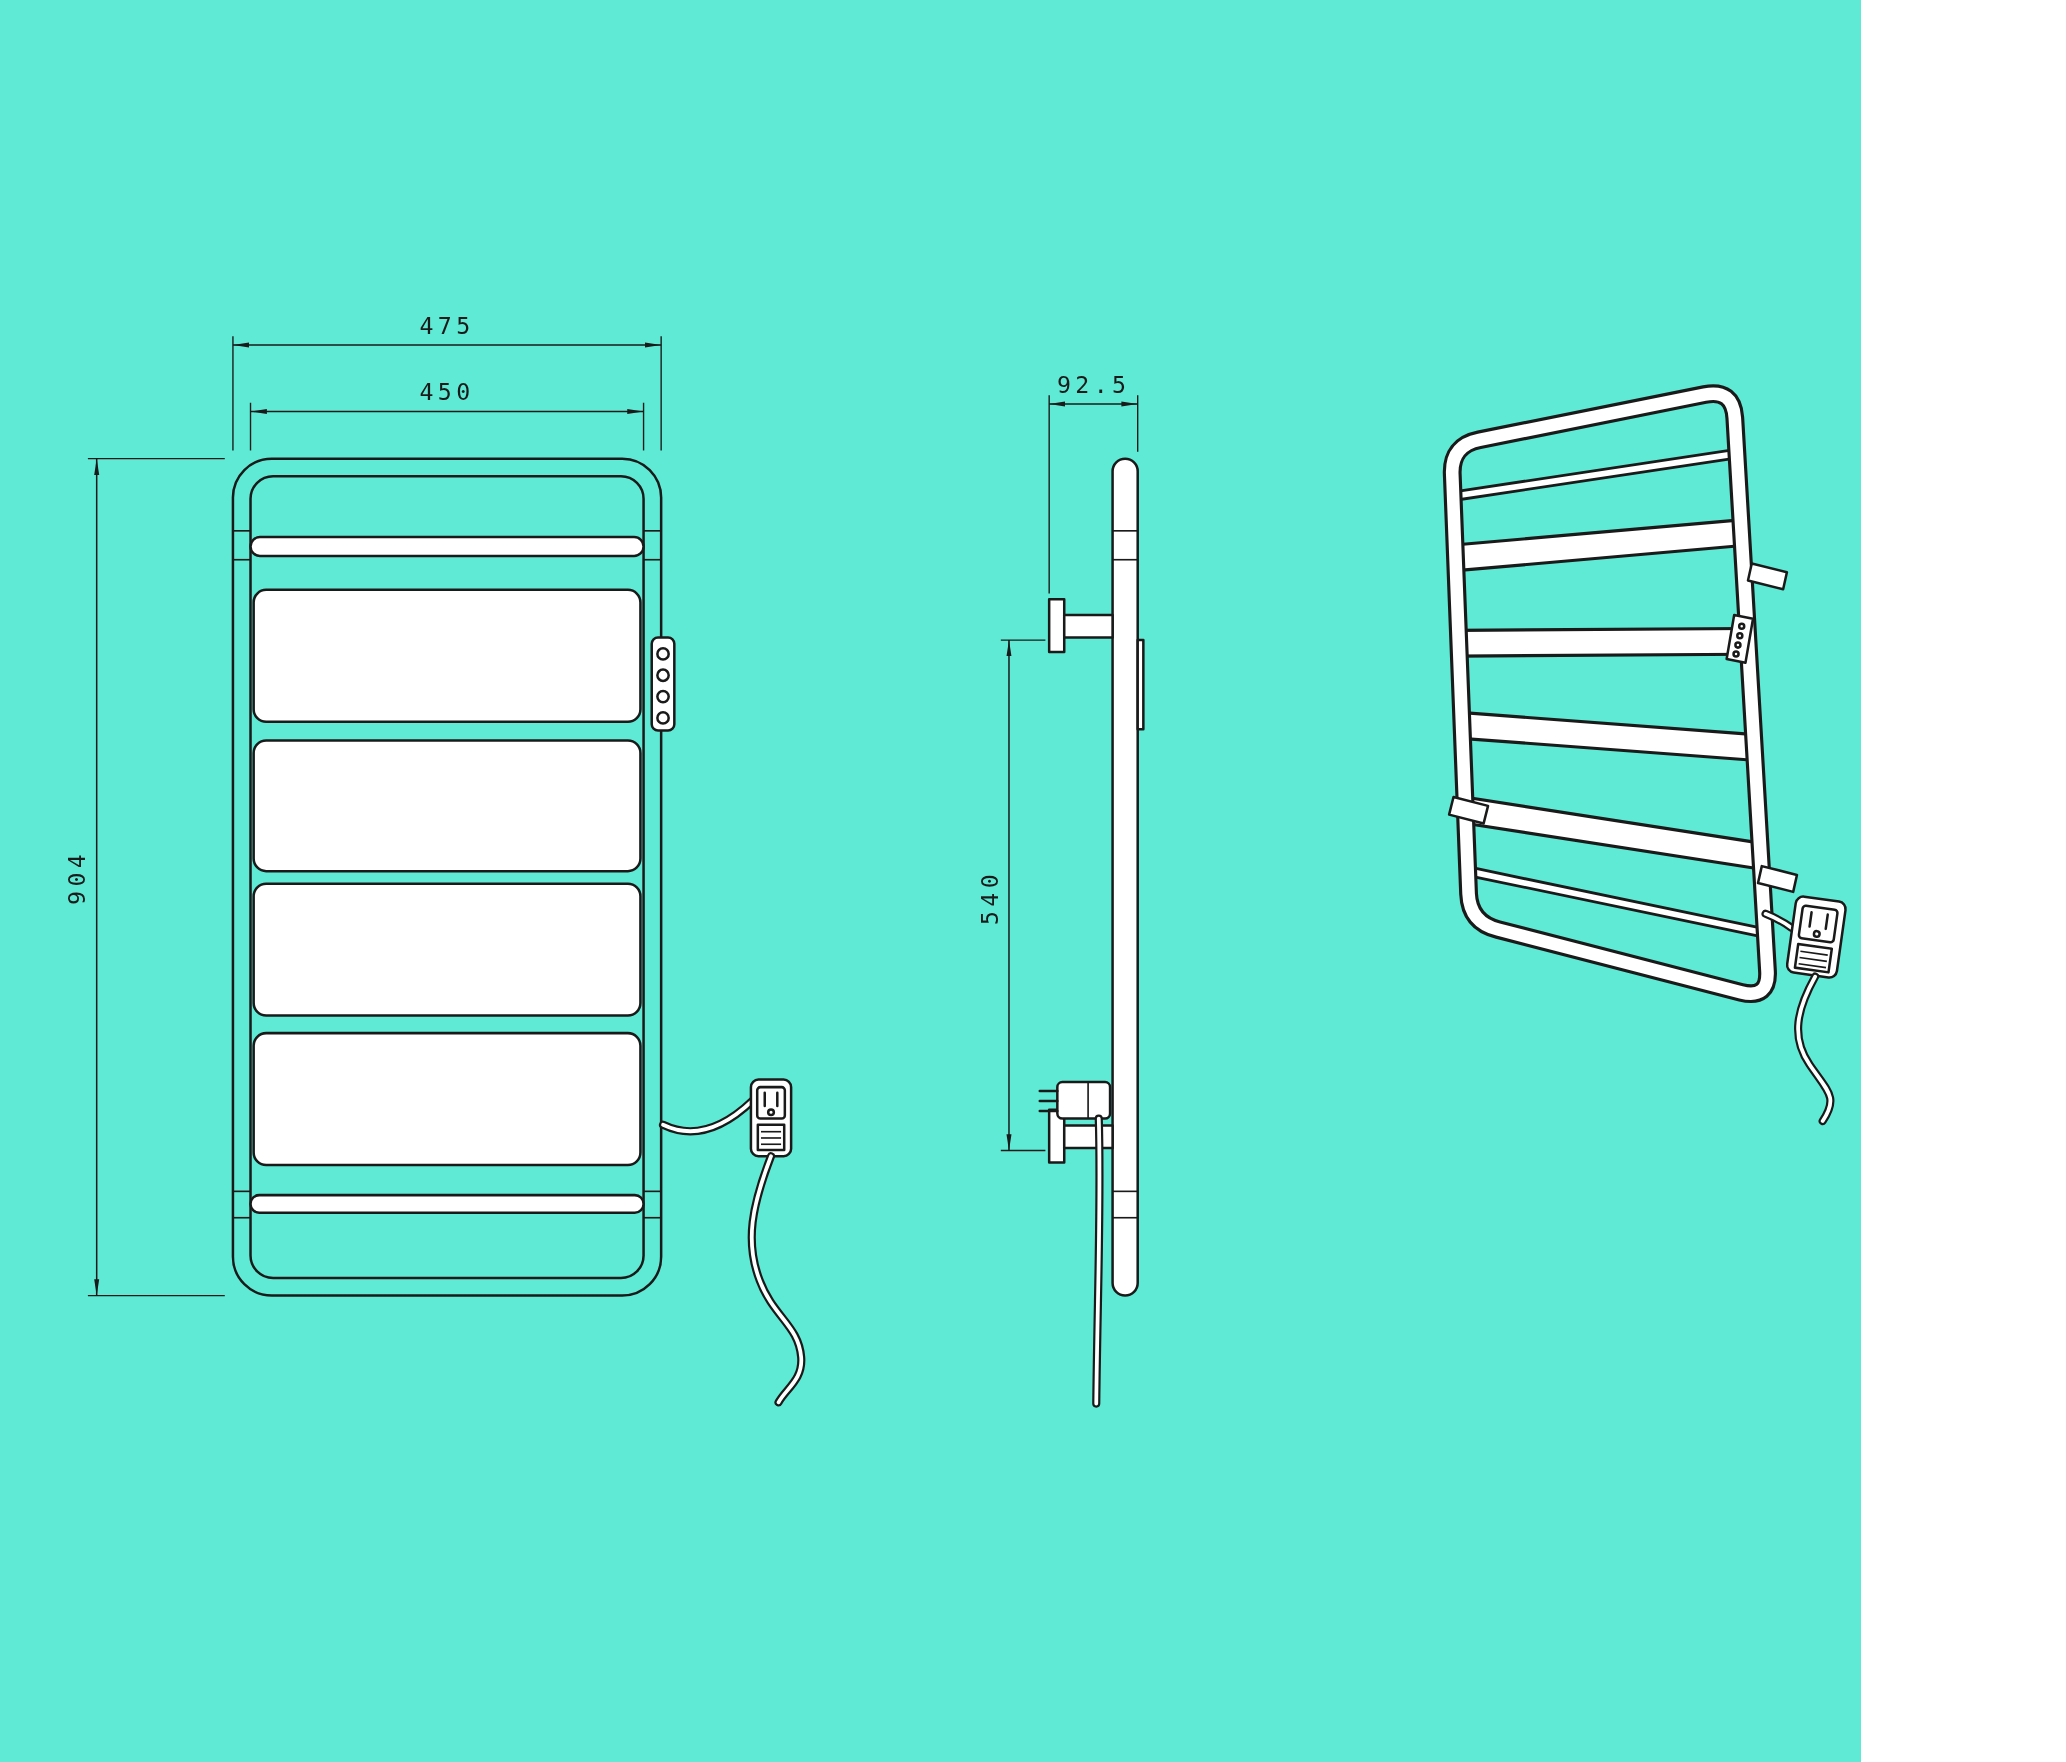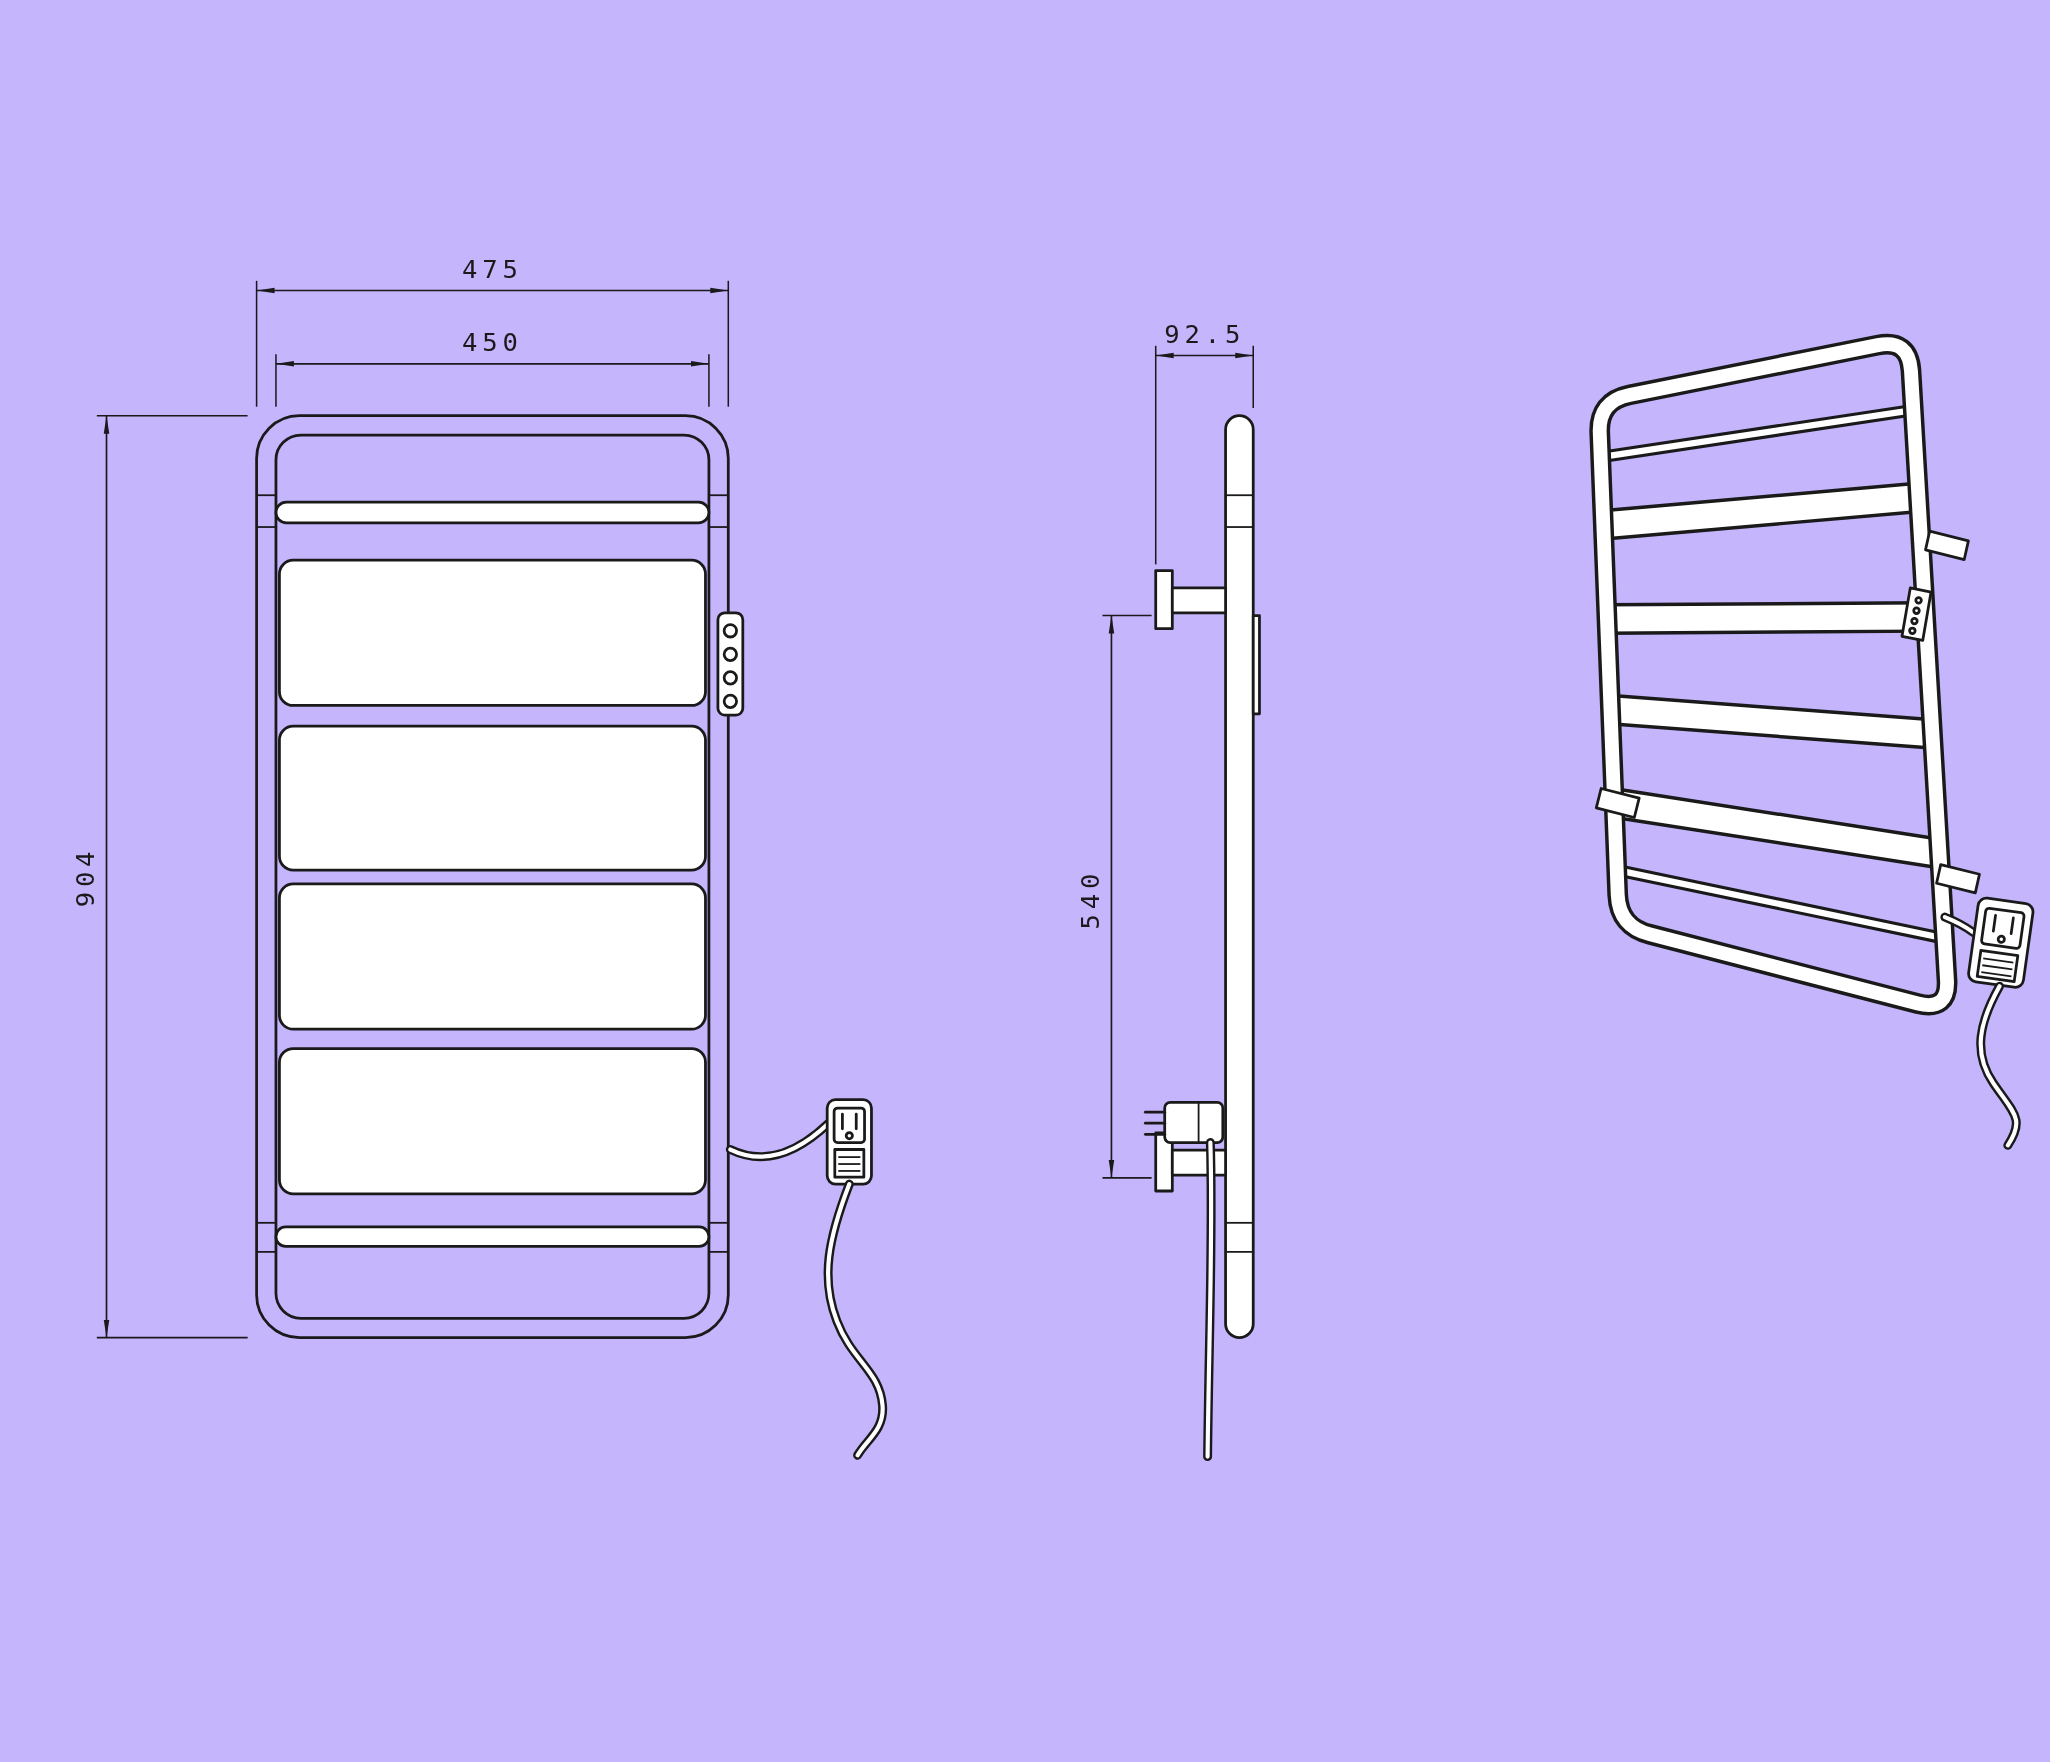--- a/index.html
+++ b/index.html
@@ -1,16 +1,16 @@
 <!DOCTYPE html>
 <html style="font-size:11px"><head>
 <meta charset="utf-8">
 <style>
   html,body{margin:0;padding:0;background:#ffffff;}
-  .canvas{width:2050px;height:1763px;background:#c4b5fd;position:relative;overflow:hidden;}
+  .canvas{width:1861px;height:1763px;background:#5eead4;position:relative;overflow:hidden;}
   svg{display:block;width:100%;height:100%;}
   .ln{fill:none;stroke:#1a1a1a;stroke-width:4;stroke-linecap:round;stroke-linejoin:round;}
   .ln-f{fill:#ffffff;stroke:#1a1a1a;stroke-width:4;stroke-linejoin:round;}
   .tick{fill:none;stroke:#1a1a1a;stroke-width:2.6;}
   .dim{fill:none;stroke:#1a1a1a;stroke-width:2.4;}
   .ext{fill:none;stroke:#1a1a1a;stroke-width:2.2;}
   .bar-k{fill:none;stroke:#1a1a1a;stroke-linecap:butt;}
   .bar-w{fill:none;stroke:#ffffff;stroke-linecap:butt;}
   .cord-k{fill:none;stroke:#1a1a1a;stroke-width:13;stroke-linecap:round;}
   .cord-w{fill:none;stroke:#ffffff;stroke-width:6;stroke-linecap:round;}

